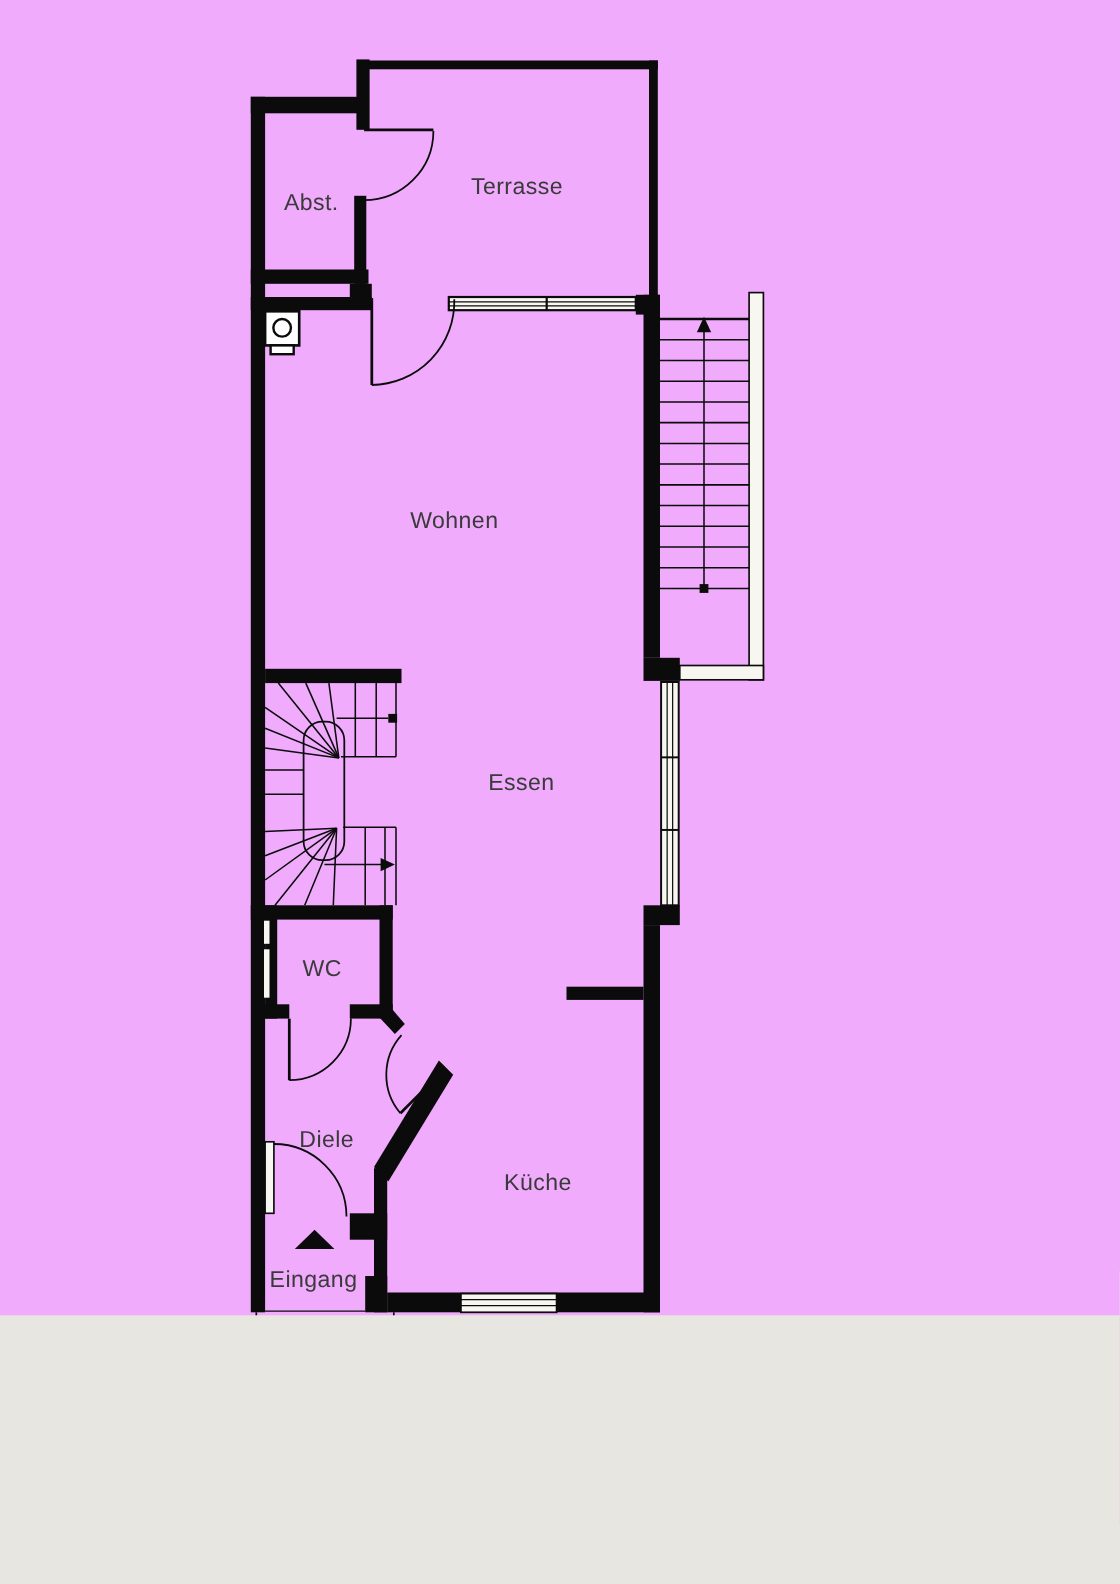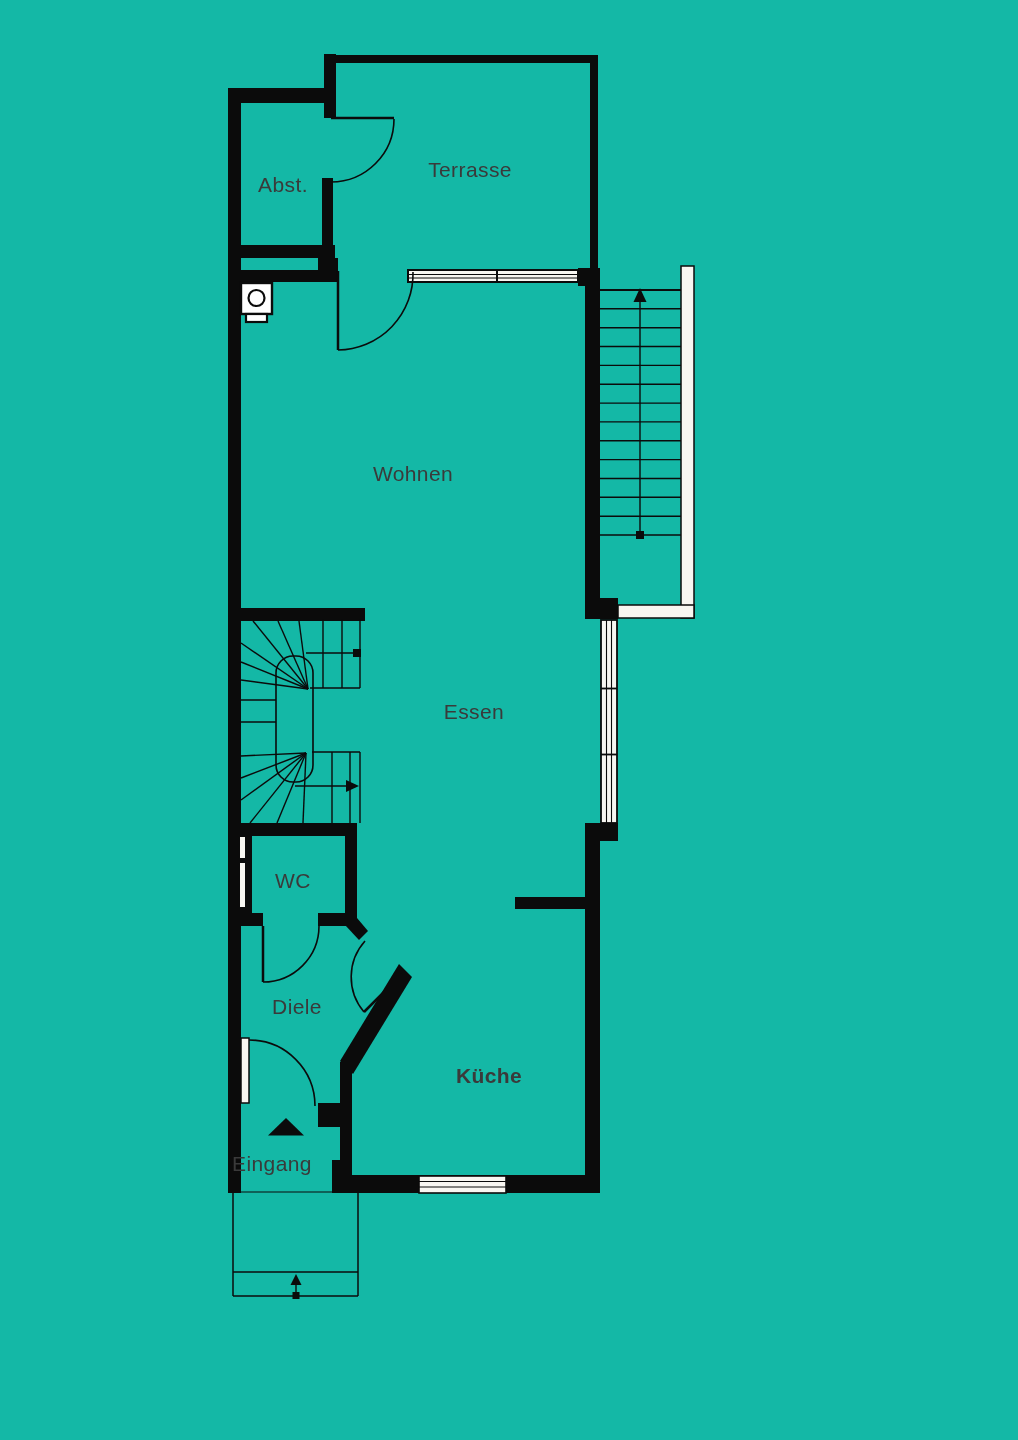--- a/index.html
+++ b/index.html
@@ -1,40 +1,40 @@
 <!DOCTYPE html>
 <html><head>
 <meta charset="utf-8">
 <style>
   html,body{margin:0;padding:0;background:#e8e6e0;}
   .canvas{
     position:relative;
-    width:1018px;height:1440px;
-    background:#14b8a6;
+    width:1018px;height:1196px;
+    background:#f0abfc;
     font-family:"Liberation Sans", sans-serif;
     overflow:hidden;
   }
   .canvas svg{position:absolute;left:0;top:0;}
   .room-label{
     position:absolute;
     transform:translate(-50%,-50%);
     color:#3a3a3a;
     font-size:21px;
     letter-spacing:0.4px;
     white-space:nowrap;
     user-select:none;
   }
   .lbl-abst{left:283px;top:185px;}
   .lbl-terrasse{left:470px;top:170px;}
   .lbl-wohnen{left:413px;top:474px;}
   .lbl-essen{left:474px;top:712px;}
   .lbl-wc{left:293px;top:881px;text-align:center;}
-  .lbl-diele{left:297px;top:1007px;}
-  .lbl-kueche{left:489px;top:1076px;font-weight:bold;}
-  .lbl-eingang{left:272px;top:1164px;}
+  .lbl-diele{left:297px;top:1037px;}
+  .lbl-kueche{left:489px;top:1076px;}
+  .lbl-eingang{left:285px;top:1164px;}
 </style>
 </head>
 <body>
 
 <div class="canvas">
 
 <svg width="1018" height="1440" viewBox="0 0 1018 1440">
 
   <g fill="#0b0b0b">
     <rect x="327" y="55" width="271" height="8"></rect>

